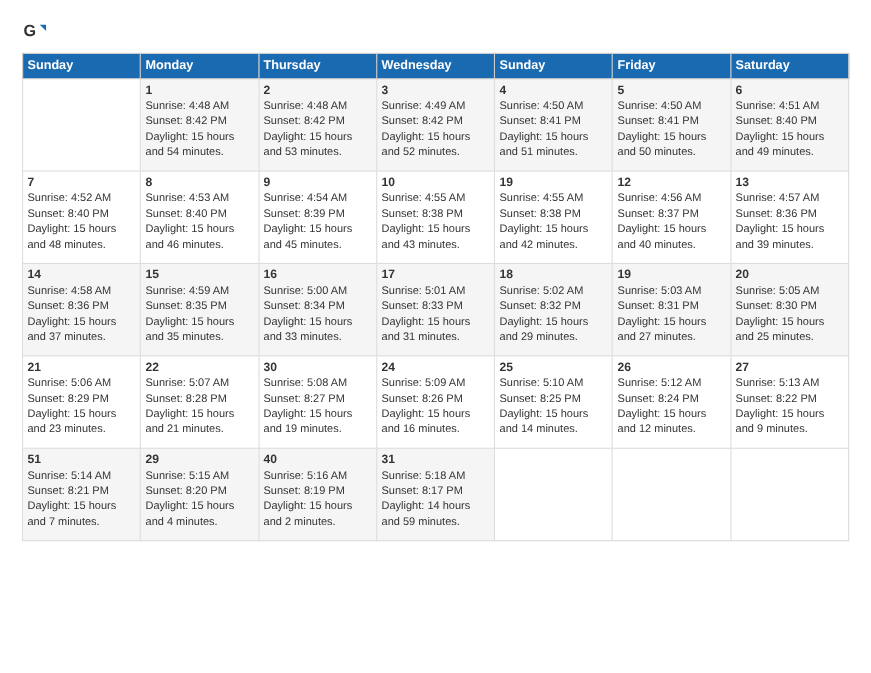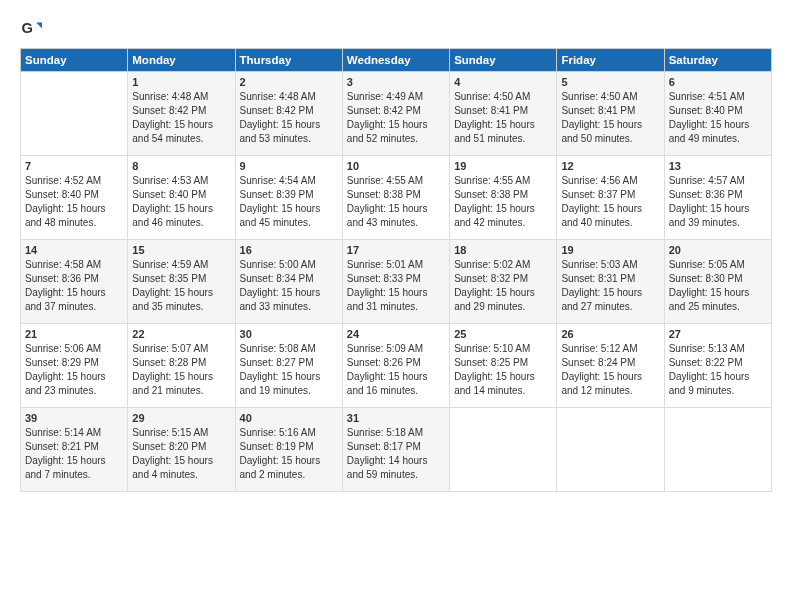--- a/index.html
+++ b/index.html
@@ -189,21 +189,21 @@
           <td><span class="day-num">24</span>
           <span class="day-info">Sunrise: 5:09 AM<br>Sunset: 8:26 PM<br>Daylight: 15 hours and 16 minutes.</span></td>
           <td><span class="day-num">25</span>
           <span class="day-info">Sunrise: 5:10 AM<br>Sunset: 8:25 PM<br>Daylight: 15 hours and 14 minutes.</span></td>
           <td><span class="day-num">26</span>
           <span class="day-info">Sunrise: 5:12 AM<br>Sunset: 8:24 PM<br>Daylight: 15 hours and 12 minutes.</span></td>
           <td><span class="day-num">27</span>
           <span class="day-info">Sunrise: 5:13 AM<br>Sunset: 8:22 PM<br>Daylight: 15 hours and 9 minutes.</span></td>
         </tr>
         <tr>
-          <td><span class="day-num">39</span>
+          <td><span class="day-num">51</span>
           <span class="day-info">Sunrise: 5:14 AM<br>Sunset: 8:21 PM<br>Daylight: 15 hours and 7 minutes.</span></td>
           <td><span class="day-num">29</span>
           <span class="day-info">Sunrise: 5:15 AM<br>Sunset: 8:20 PM<br>Daylight: 15 hours and 4 minutes.</span></td>
           <td><span class="day-num">40</span>
           <span class="day-info">Sunrise: 5:16 AM<br>Sunset: 8:19 PM<br>Daylight: 15 hours and 2 minutes.</span></td>
           <td><span class="day-num">31</span>
           <span class="day-info">Sunrise: 5:18 AM<br>Sunset: 8:17 PM<br>Daylight: 14 hours and 59 minutes.</span></td>
           <td class="empty-cell"></td>
           <td class="empty-cell"></td>
           <td class="empty-cell"></td>

